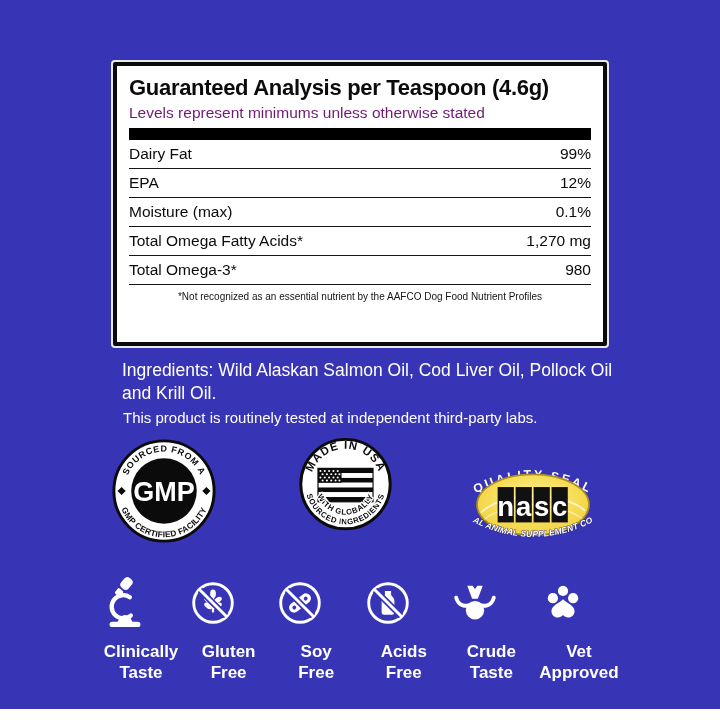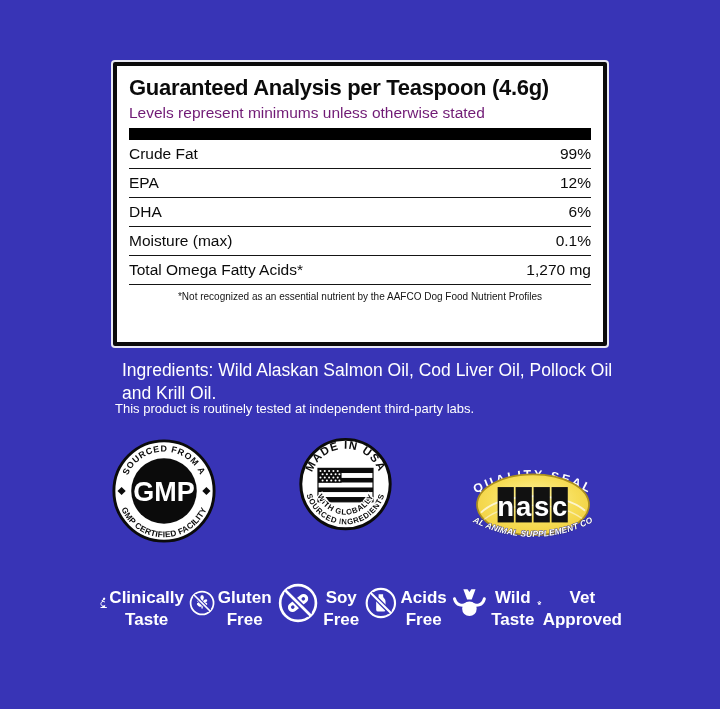--- a/index.html
+++ b/index.html
@@ -23,65 +23,65 @@
   .arow{
     display:flex; justify-content:space-between; align-items:flex-end;
     height:29px; box-sizing:border-box; padding-bottom:5px;
     border-bottom:1.5px solid #151515; font-size:15.5px;
   }
   .arow .val{ }
   .footnote{ margin:6px 0 0 0; font-size:10px; text-align:center; color:#141414; }
   
   .ingredients{ position:absolute; left:115px; top:352px; width:514px; margin:7px;
     color:#fff; font-size:17.5px; line-height:1.3; }
-  .testing{ position:absolute; left:115px; top:401px; width:540px; margin:0;
-    color:#fff; font-size:13px; }
+  .testing{ position:absolute; left:115px; top:401px; width:540px; margin:8px;
+    color:#fff; font-size:15px; }
   
   .badge{ position:absolute; }
   .badge-gmp{ left:111px; top:438px; }
   .badge-usa{ left:289px; top:433px; }
   .badge-nasc{ left:459px; top:436px; }
   
   .features{ position:absolute; left:98px; top:576px; width:524px;
     display:flex; justify-content:space-between; }
-  .feature{ width:86px; display:flex; flex-direction:row; align-items:center; }
+  .feature{ width:86px; display:flex; flex-direction:column; }
   .feature svg{ display:block; }
   .flabel{ margin-top:11px; text-align:center; color:#ffffff;
     font-size:17px; font-weight:bold; line-height:1.24; }
   .flabel span{ display:block; }
 </style>
 </head>
 <body>
 
 <div class="stage">
 
   <section class="panel">
     <h1 class="panel-title">Guaranteed Analysis per Teaspoon (4.6g)</h1>
     <p class="panel-subtitle">Levels represent minimums unless otherwise stated</p>
     <div class="thick-bar"></div>
 
     <div class="arow">
-      <span>Crude Fat</span>
+      <span>Dairy Fat</span>
       <span class="val">99%</span>
     </div>
     <div class="arow">
       <span>EPA</span>
       <span class="val">12%</span>
     </div>
     <div class="arow">
-      <span>DHA</span>
-      <span class="val">6%</span>
-    </div>
-    <div class="arow">
       <span>Moisture (max)</span>
       <span class="val">0.1%</span>
     </div>
     <div class="arow">
       <span>Total Omega Fatty Acids*</span>
       <span class="val">1,270 mg</span>
+    </div>
+    <div class="arow">
+      <span>Total Omega-3*</span>
+      <span class="val">980</span>
     </div>
 
     <p class="footnote">*Not recognized as an essential nutrient by the AAFCO Dog Food Nutrient Profiles</p>
   </section>
 
   <p class="ingredients">Ingredients: Wild Alaskan Salmon Oil, Cod Liver Oil, Pollock Oil and Krill Oil.</p>
   <p class="testing">This product is routinely tested at independent third-party labs.</p>
 
   <div class="badge badge-gmp">
     <svg viewBox="0 0 110 110" width="106" height="106">
@@ -264,21 +264,21 @@
     <div class="feature">
       <svg viewBox="0 0 56 56" width="54" height="54">
         <g fill="#ffffff">
           <path d="M20,10 h5.5 l2.5,3.5 2.5,-3.5 h5.5 l-5,13.5 h-6 z"></path>
           <path d="M25,29 C19,32.5 11,31.5 8.5,22.5" stroke="#ffffff" stroke-width="4" fill="none" stroke-linecap="round"></path>
           <path d="M31,29 C37,32.5 45,31.5 47.5,22.5" stroke="#ffffff" stroke-width="4" fill="none" stroke-linecap="round"></path>
           <circle cx="28" cy="35.5" r="9.5"></circle>
         </g>
       </svg>
       <div class="flabel">
-        <span>Wild</span>
+        <span>Crude</span>
         <span>Taste</span>
       </div>
     </div>
 
     <div class="feature">
       <svg viewBox="0 0 56 56" width="54" height="54">
         <g fill="#ffffff">
           <circle cx="17.5" cy="23" r="5.3"></circle>
           <circle cx="28" cy="15.5" r="5.3"></circle>
           <circle cx="38.5" cy="23" r="5.3"></circle>

